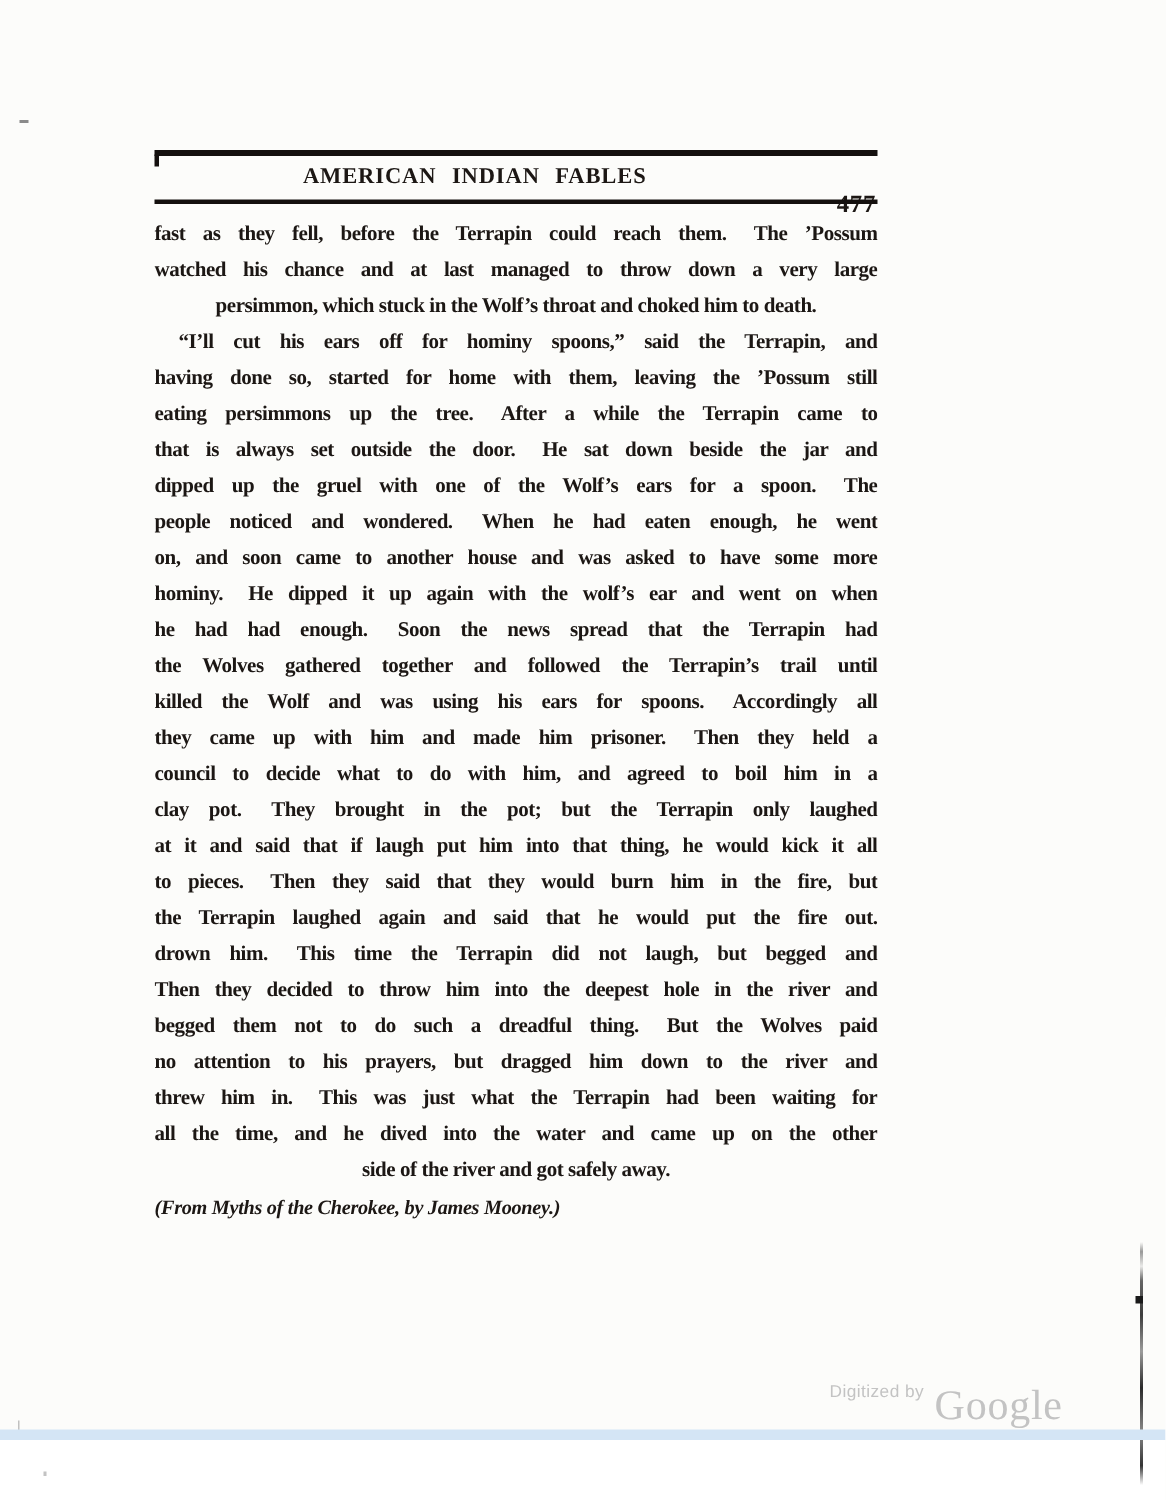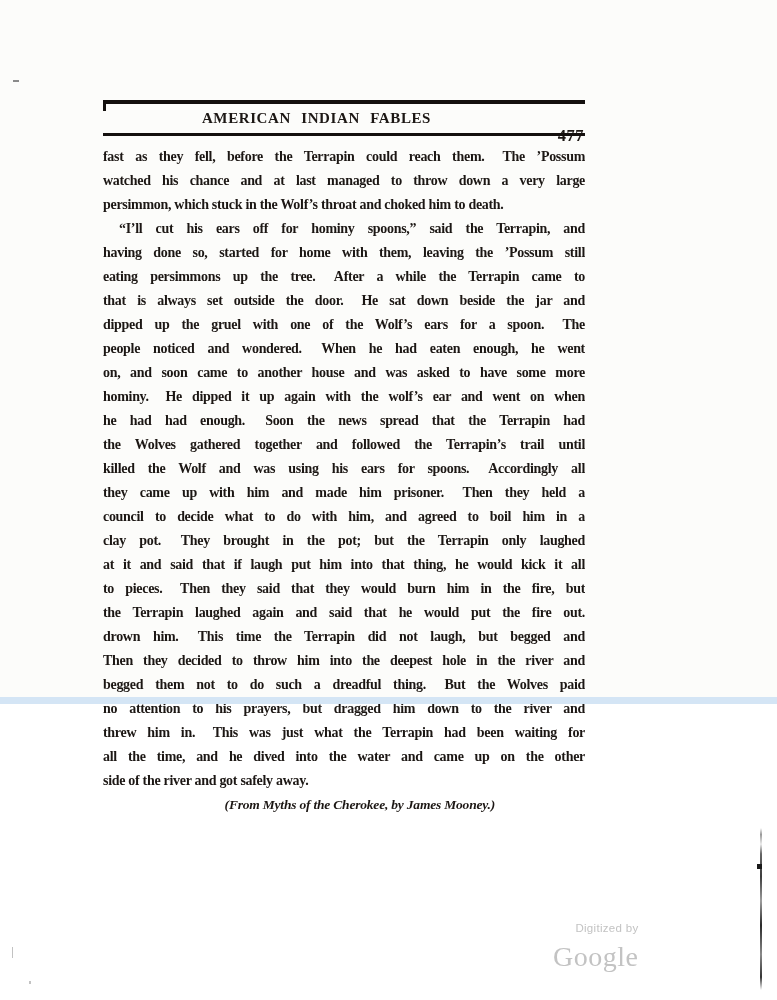--- a/index.html
+++ b/index.html
@@ -6,21 +6,21 @@
     --ink:#1c1714;
     --rule:#14100e;
     --watermark:#c3c3c3;
     --edge_band:#d4e5f5;
     --paper:#fcfcfa;
   }
   *{margin:0;padding:0;box-sizing:border-box;}
   html,body{width:777px;height:1000px;overflow:hidden;}
   body{background:#fff;font-family:"Liberation Serif",serif;}
   .scan-page{
-    position:relative;width:777px;height:704px;background:var(--paper);
+    position:relative;width:777px;height:960px;background:var(--paper);
   }
   .text-col{
     position:absolute;left:103px;top:100px;width:482px;color:var(--ink);
   }
   .rule{background:var(--rule);position:relative;}
   .rule-top{height:4px;}
   .rule-top .rule-tick{
     position:absolute;left:0;top:3px;width:3px;height:8px;background:var(--rule);
   }
   .rule-mid{height:3px;margin-top:4px;}
@@ -34,31 +34,30 @@
   }
   .page-number{
     position:absolute;right:1px;top:16px;font-size:16.5px;font-weight:bold;letter-spacing:.5px;margin-left:15px;
   }
   .page-body{margin-top:9px;overflow:hidden;}
   .line{
     font-size:14px;font-weight:bold;line-height:24px;letter-spacing:-.3px;
     white-space:normal;
   }
   .line.j{text-align:justify;text-align-last:justify;}
-  .line.end{text-align:left;}
+  .line.end{text-align:center;}
   .line.indent{text-indent:16px;}
   .attribution{
-    margin-top:2px;padding-right:90px;text-align:right;
+    margin-top:2px;padding-right:90px;text-align:left;
     font-size:13.5px;font-style:italic;font-weight:bold;line-height:20px;
     letter-spacing:-.2px;
   }
   .watermark{
-    position:absolute;left:553px;top:922px;display:flex;align-items:flex-end;gap:7px;
+    position:absolute;left:553px;top:922px;display:flex;align-items:flex-start;gap:7px;
     color:var(--watermark);
-    flex-direction:column;
   }
   .wm-prefix{
     font-family:"Liberation Sans",sans-serif;font-size:11.5px;letter-spacing:.3px;
   }
   .wm-logo{
     font-family:"Liberation Serif",serif;font-size:28px;letter-spacing:.5px;
   }
   
   .vline{
     position:absolute;left:760px;top:828px;width:2px;height:162px;

